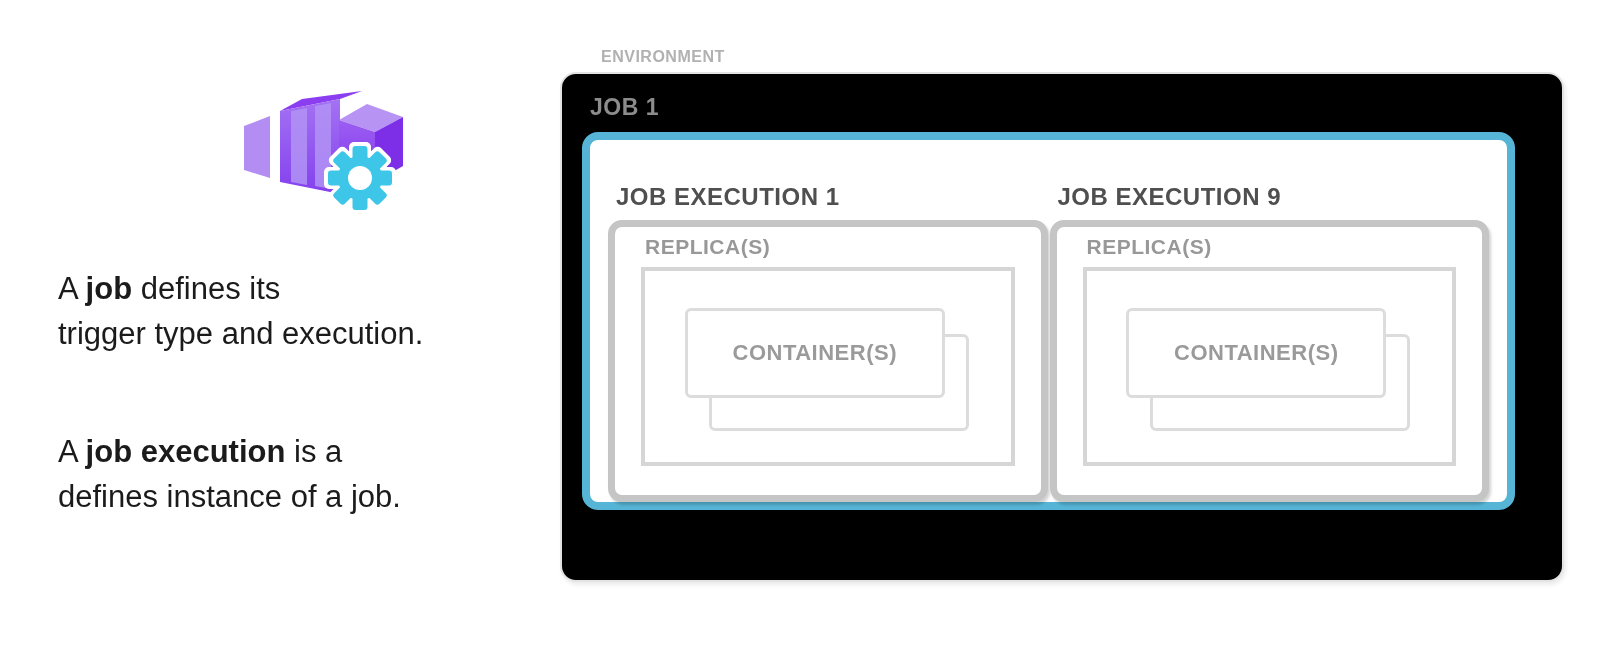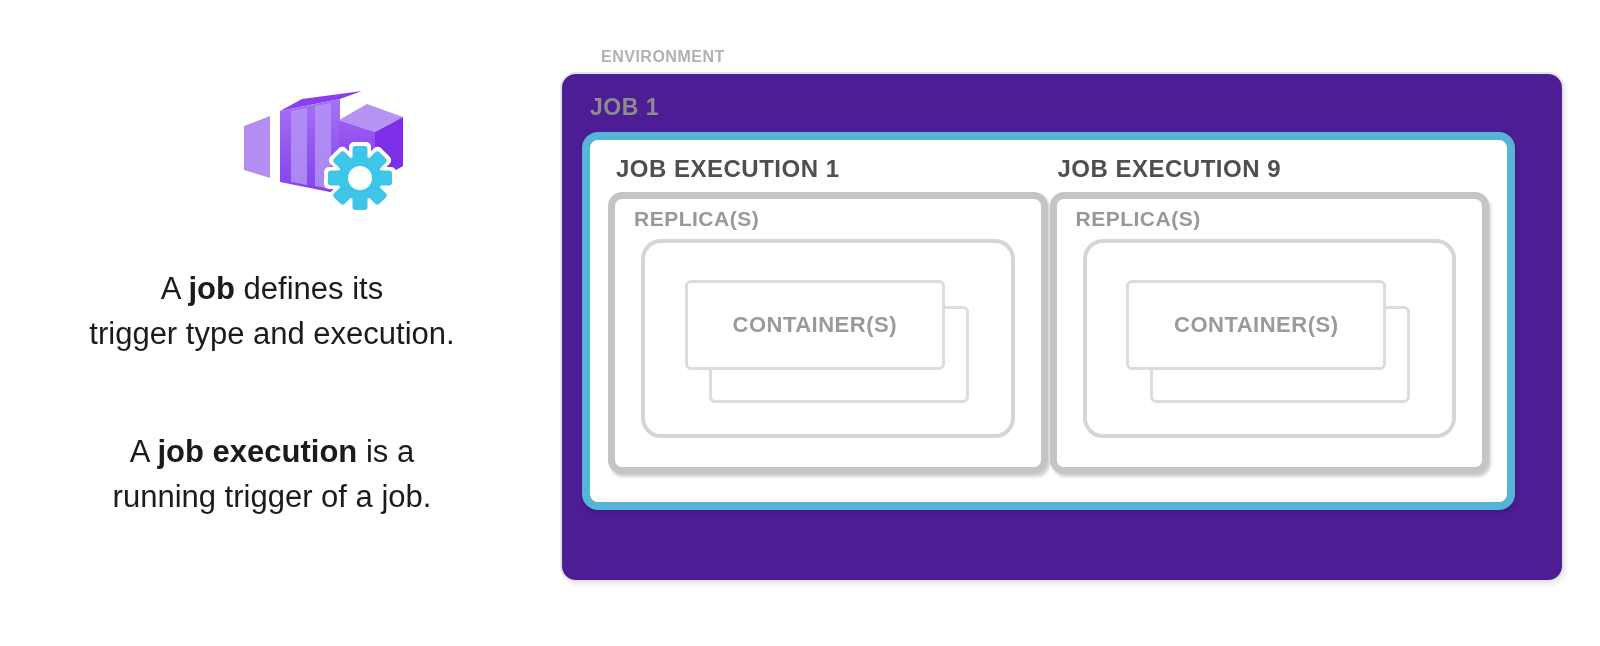--- a/index.html
+++ b/index.html
@@ -19,21 +19,21 @@
     left: 236px;
     top: 78px;
     width: 182px;
     height: 142px;
   }
   .description {
     position: absolute;
     left: 58px;
     top: 266px;
     width: 428px;
-    text-align: center;
+    text-align: left;
     color: #1b1b1b;
     font-size: 31px;
     line-height: 45px;
   }
   .description .para2 { margin-top: 73px; }
   .description b { font-weight: 700; }
 
   
   .env-label {
     position: absolute;
@@ -44,21 +44,21 @@
     letter-spacing: 0.5px;
     color: #b1b1b1;
     margin-top: 12px;
   }
   .env-box {
     position: absolute;
     left: 560px;
     top: 72px;
     width: 1004px;
     height: 510px;
-    background: #4c1d95;
+    background: #000000;
     border: 2px solid #e3e3e3;
     border-radius: 16px;
     box-shadow: 2px 3px 4px rgba(0,0,0,0.08);
   }
   .job-label {
     position: absolute;
     left: 28px;
     top: 20px;
     font-size: 23px;
     font-weight: bold;
@@ -71,20 +71,21 @@
     top: 58px;
     width: 933px;
     height: 378px;
     background: #ffffff;
     border: 8px solid #56b5d6;
     border-radius: 16px;
     box-shadow: 1px 3px 4px rgba(0,0,0,0.15);
     display: flex;
     gap: 2px;
     padding: 14px 18px 0 18px;
+    align-items: flex-end;
   }
   .exec-group { flex: 1; min-width: 0; }
   .exec-label {
     font-size: 24px;
     font-weight: bold;
     letter-spacing: 0.5px;
     color: #4f4f4f;
     margin: 0 0 8px 8px;
     line-height: 30px;
     white-space: nowrap;
@@ -94,30 +95,30 @@
     background: #ffffff;
     border: 7px solid #c5c5c5;
     border-radius: 14px;
     box-shadow: 2px 3px 3px rgba(0,0,0,0.18);
   }
   .replica-label {
     font-size: 21px;
     font-weight: bold;
     letter-spacing: 0.5px;
     color: #989898;
-    margin: 6px 0 6px 19px;
+    margin: 6px 0 6px 30px;
     line-height: 28px;
     white-space: nowrap;
   }
   .replica-box {
     margin: 0 26px;
     height: 199px;
     background: #ffffff;
     border: 4px solid #d6d6d6;
-    border-radius: 20px;
+    border-radius: 0;
     position: relative;
   }
   .container-stack {
     position: relative;
     width: 286px;
     height: 126px;
     margin: 37px auto 0 auto;
   }
   .container-card {
     position: absolute;
@@ -187,21 +188,21 @@
     </g>
   </svg>
 
   <div class="description">
     <div class="para1">
       <div><span>A </span><b>job</b><span> defines its</span></div>
       <div>trigger type and execution.</div>
     </div>
     <div class="para2">
       <div><span>A </span><b>job execution</b><span> is a</span></div>
-      <div>running trigger of a job.</div>
+      <div>defines instance of a job.</div>
     </div>
   </div>
 
   <div class="env-label">ENVIRONMENT</div>
 
   <div class="env-box">
     <div class="job-label">JOB 1</div>
 
     <div class="job-box">
 

